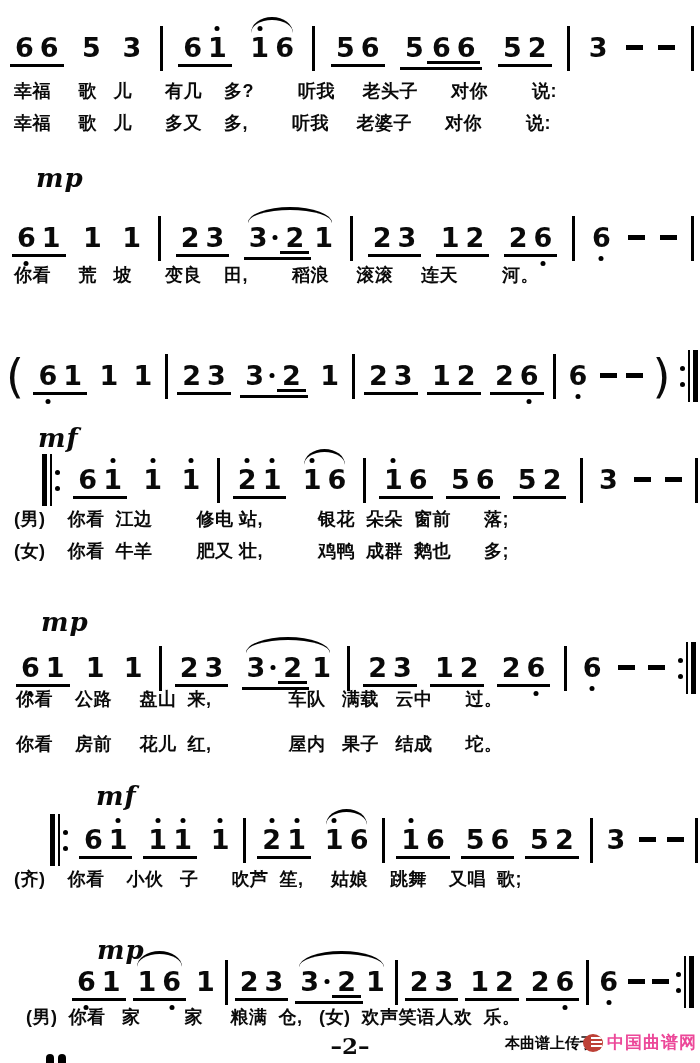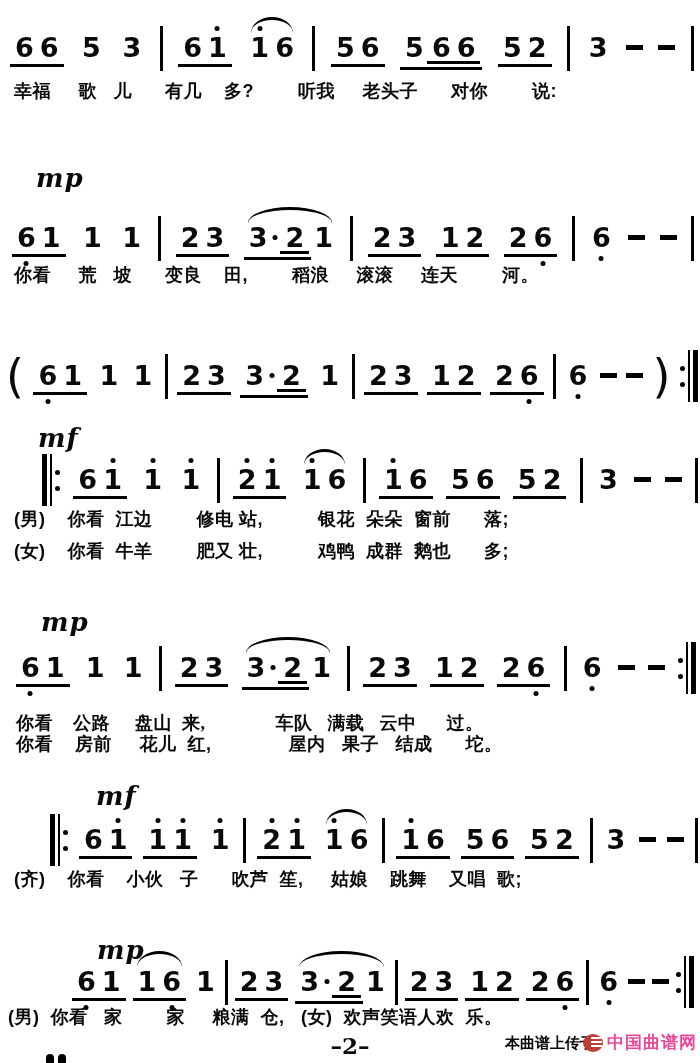--- a/index.html
+++ b/index.html
@@ -56,25 +56,25 @@
   }
   
   #s1{top:34px;}  #s1 .notes{padding:0 6px 0 10px;}
   #s1 .lyr1{top:44px;left:14px;} #s1 .lyr2{top:76px;left:14px;}
   #s2{top:224px;} #s2 .dyn{left:36px;top:-56px;} #s2 .notes{padding:0 6px 0 12px;}
   #s2 .lyr1{top:38px;left:14px;} #s2 .lyr2{top:70px;left:14px;}
   #s3{top:362px;} #s3 .notes{padding:0 2px 0 6px;}
   #s4{top:466px;} #s4 .dyn{left:38px;top:-38px;} #s4 .notes{padding:0 2px 0 42px;}
   #s4 .lyr1{top:40px;left:14px;} #s4 .lyr2{top:72px;left:14px;}
   #s5{top:654px;} #s5 .dyn{left:41px;top:-42px;} #s5 .notes{padding:0 4px 0 16px;}
-  #s5 .lyr1{top:56px;left:16px;font-family:Liberation Serif, serif;} #s5 .lyr2{top:77px;left:16px;}
+  #s5 .lyr1{top:32px;left:16px;} #s5 .lyr2{top:77px;left:16px;}
   #s6{top:826px;} #s6 .dyn{left:96px;top:-40px;} #s6 .notes{padding:0 2px 0 50px;}
   #s6 .lyr1{top:40px;left:14px;}
   #s7{top:968px;} #s7 .dyn{left:97px;top:-28px;} #s7 .notes{padding:0 6px 0 72px;}
-  #s7 .lyr1{top:36px;left:8px;}
+  #s7 .lyr1{top:36px;left:26px;}
   
   .pagenum{
     position:absolute;top:1032px;left:0;width:700px;text-align:center;
     font-family:"DejaVu Serif",serif;font-weight:bold;font-size:23px;
   }
   .upload{position:absolute;top:1034px;left:505px;font-size:15px;font-weight:bold;}
   .sitelogo{position:absolute;top:1031px;left:583px;display:flex;align-items:center;gap:4px;}
   .logoicon{width:20px;height:18px;border-radius:50%;position:relative;overflow:hidden;display:inline-block;}
   .logoicon::after{
     content:"";position:absolute;right:1px;top:3px;width:11px;height:12px;
@@ -120,20 +120,21 @@
         <span class="n">5</span>
         <span class="n">2</span>
       </span>
       <span class="bar"></span>
       <span class="n">3</span>
       <span class="dash"></span>
       <span class="dash"></span>
       <span class="bar"></span>
     </div>
   <div class="lyric lyr1">幸福     歌   儿      有几    多?        听我     老头子      对你        说:</div>
+  <div class="lyric lyr2">幸福     歌   儿      多又    多,        听我     老婆子      对你        说:</div>
 </div>
 
 <div class="sys" id="s2">
   <div class="dyn">mp</div>
   <div class="notes">
       <span class="beam">
         <span class="n dn">6</span>
         <span class="n">1</span>
       </span>
       <span class="n">1</span>

